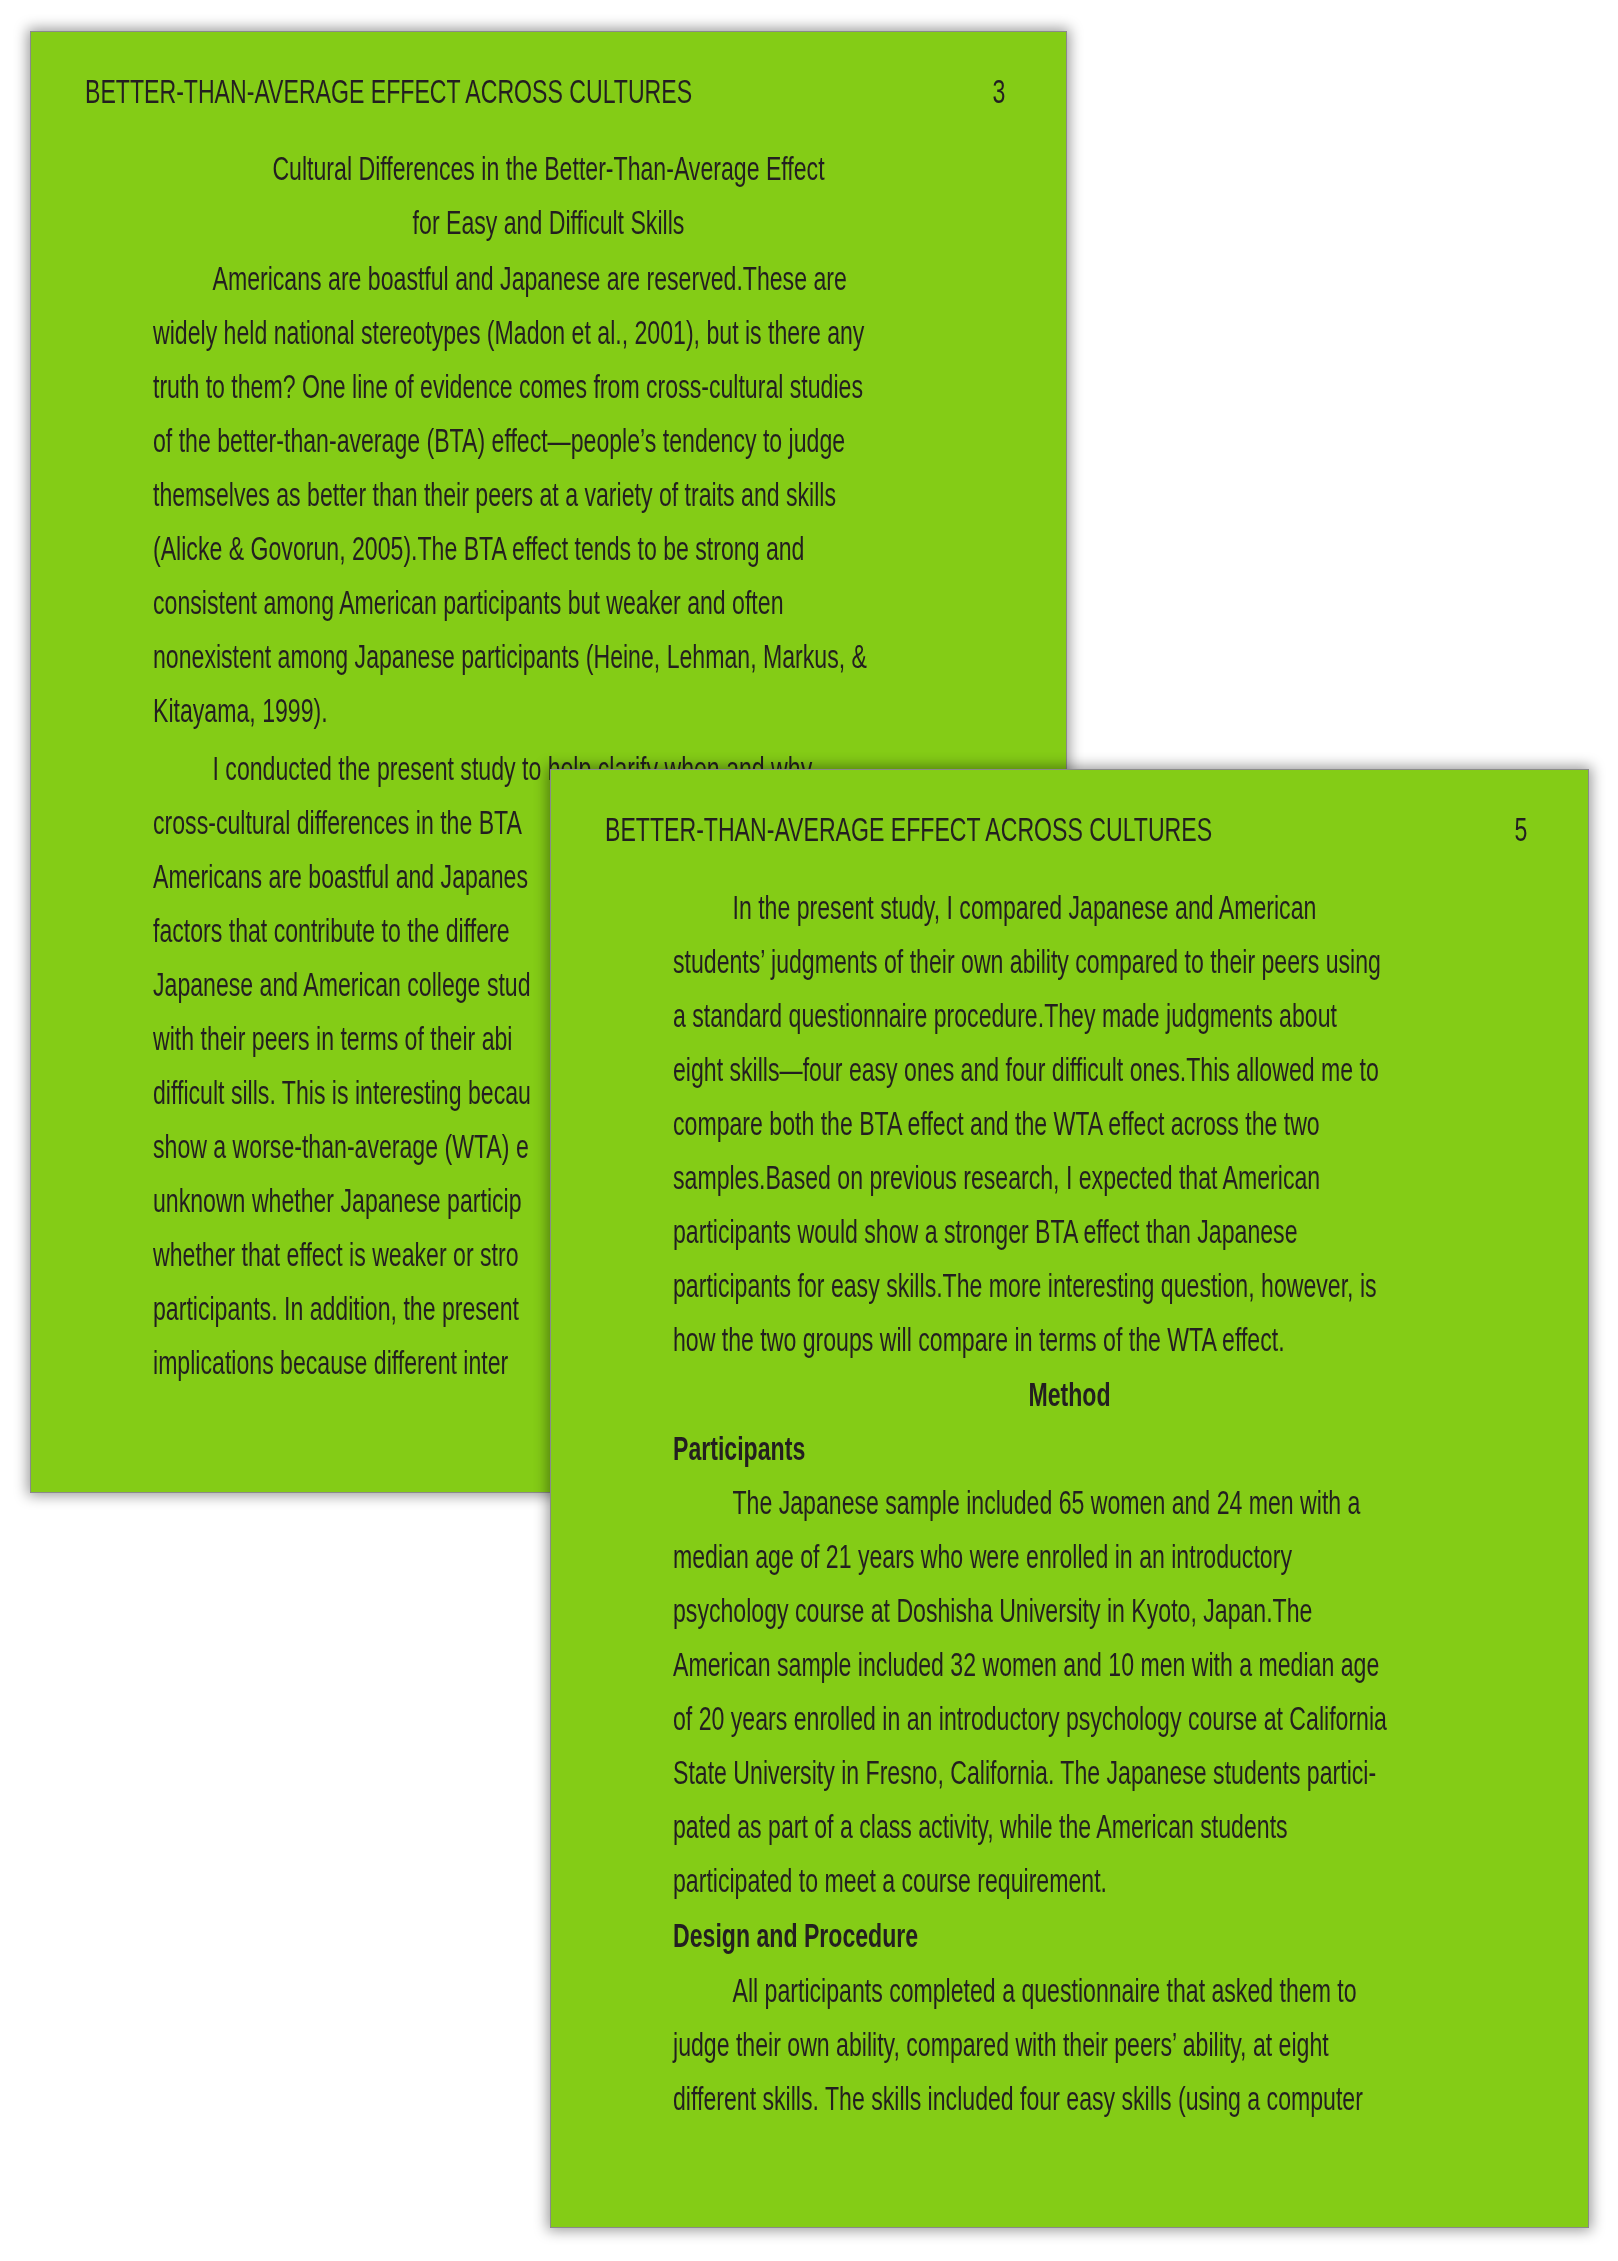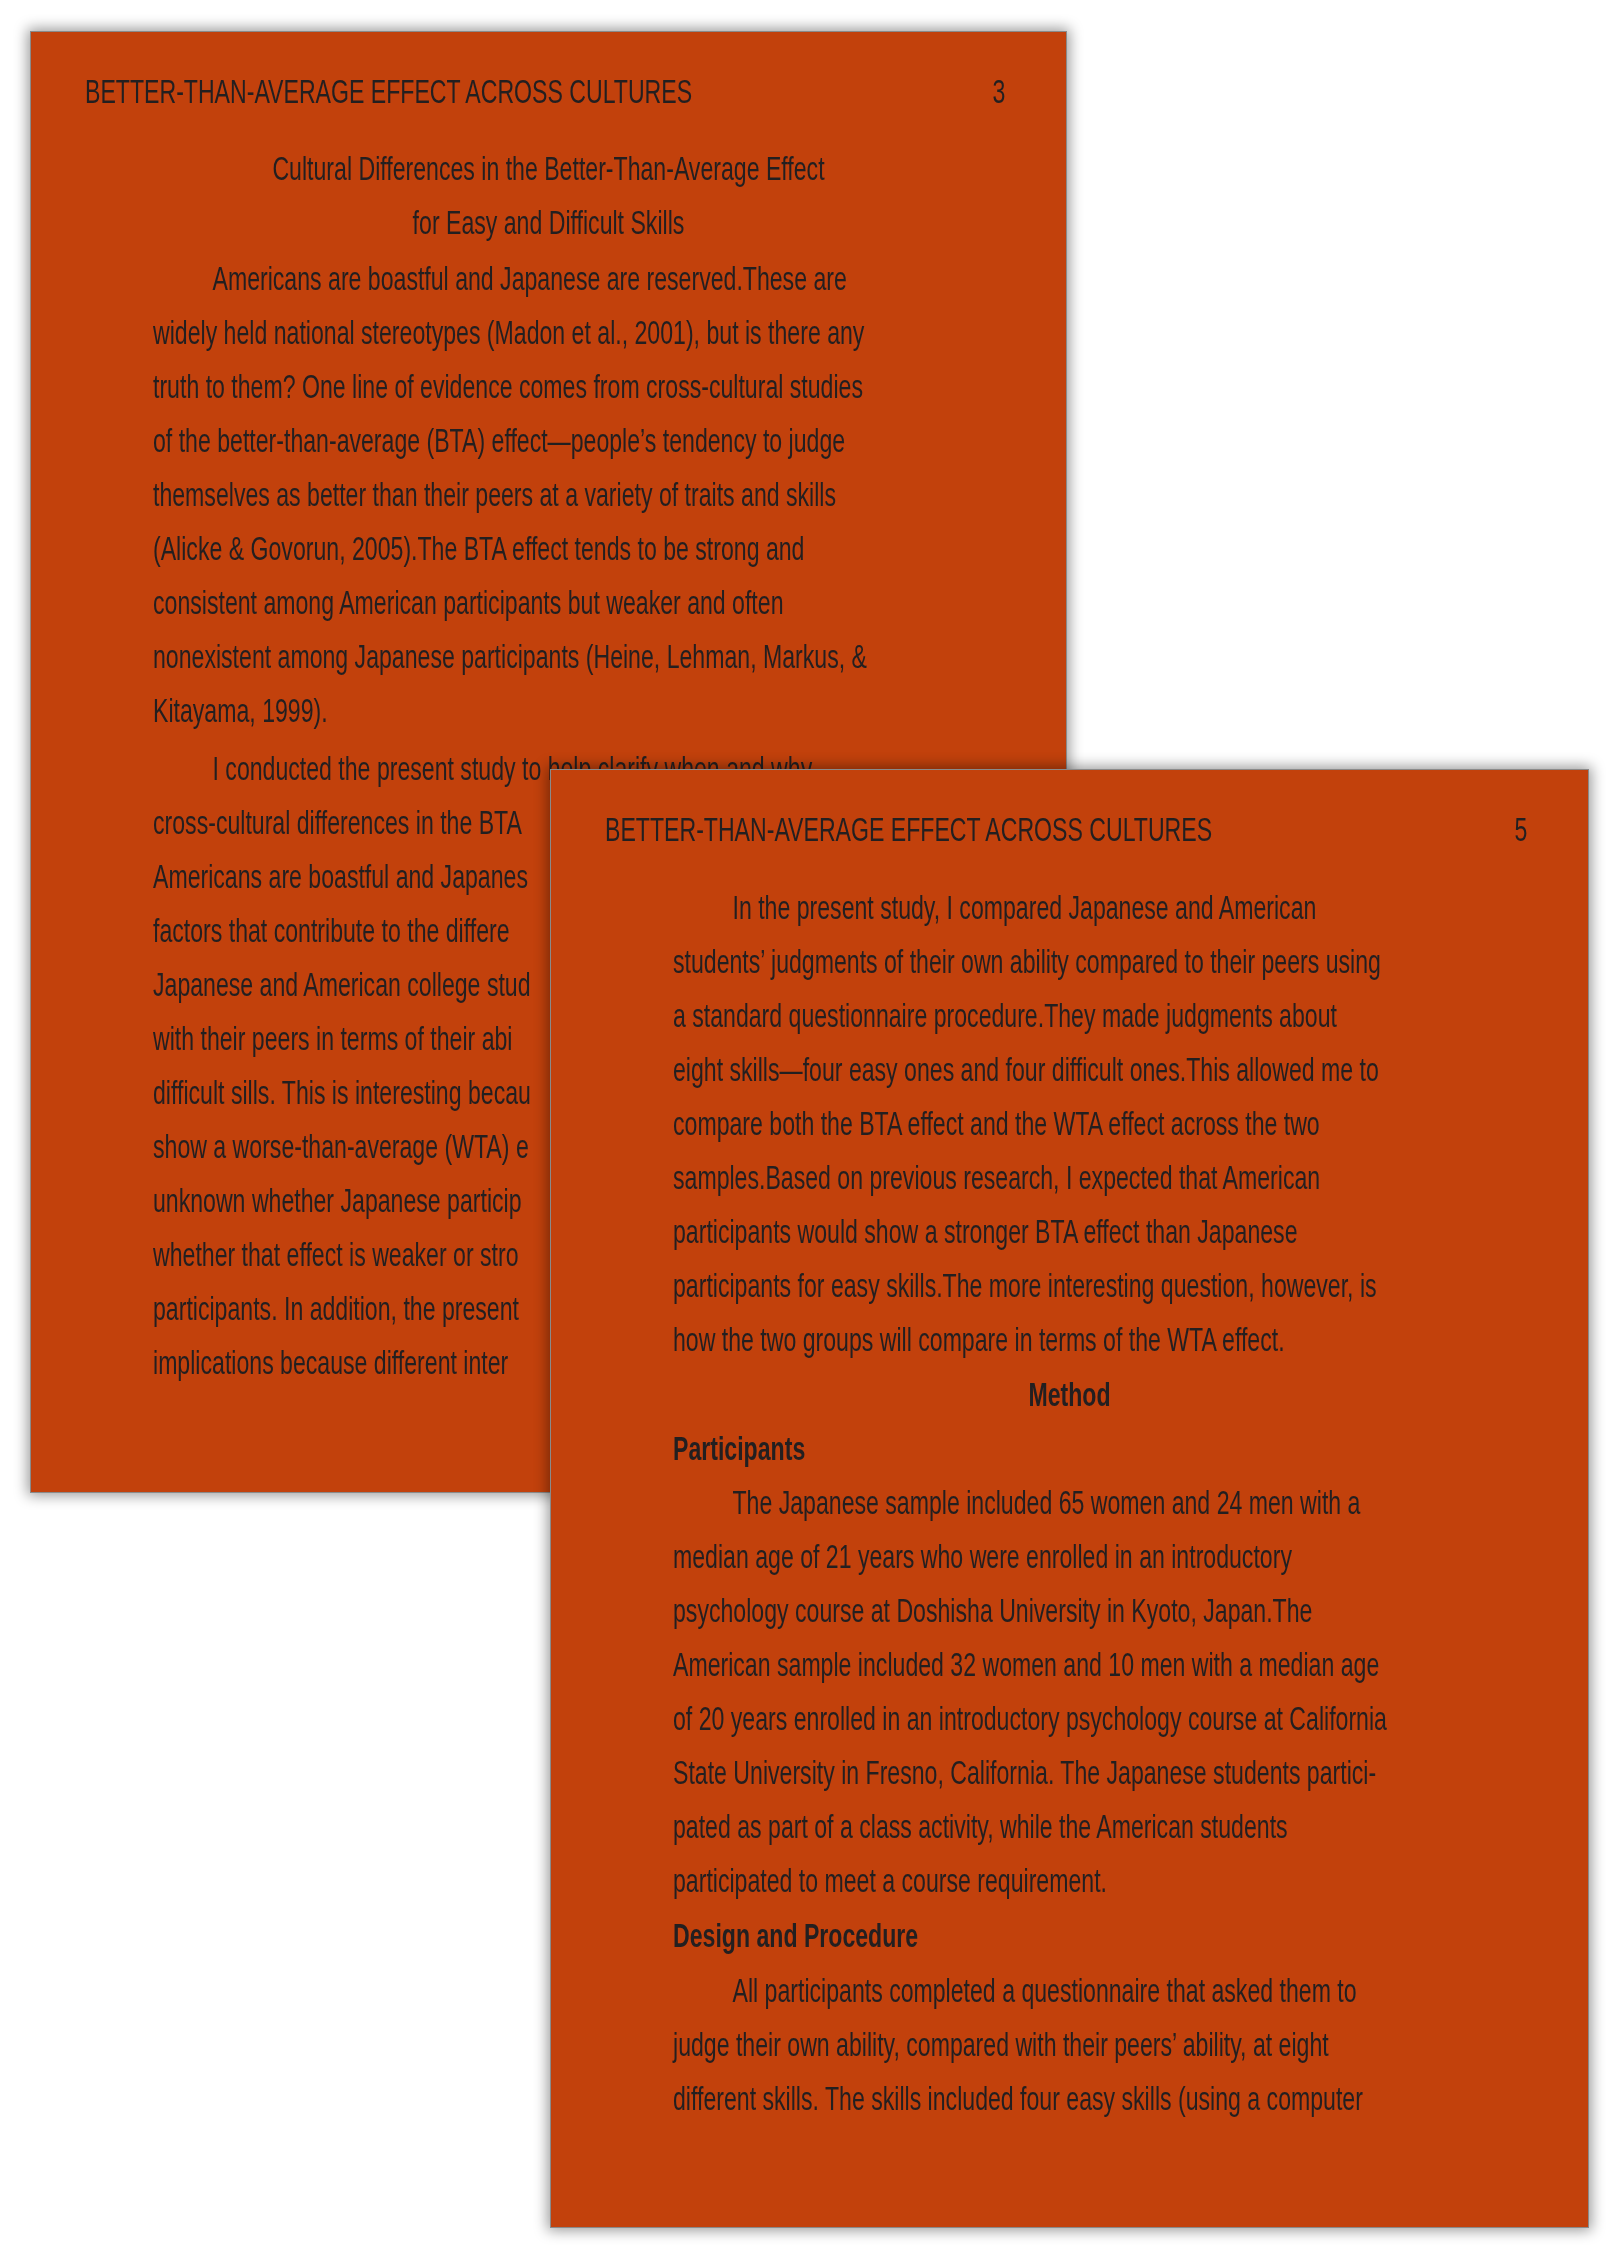--- a/index.html
+++ b/index.html
@@ -4,21 +4,21 @@
 <style>
   html,body{margin:0;padding:0;}
   body{
     width:1619px;height:2261px;position:relative;
     background:#ffffff;
     font-family:"Liberation Sans",sans-serif;
     color:#231f20;
   }
   .page{
     position:absolute;
-    background:#c2410c;
+    background:#84cc16;
     border:0.8px solid #8a8a8a;
     box-shadow:0 0 13px 3.3px rgba(0,0,0,0.40);
     box-sizing:border-box;
     overflow:hidden;
   }
   #page-3{left:30px;top:31px;width:1037px;height:1462px;z-index:1;}
   #page-5{left:550px;top:769px;width:1039px;height:1459px;z-index:2;}
 
   .txt{font-size:33px;}
   .line{height:54px;line-height:54px;white-space:nowrap;}

